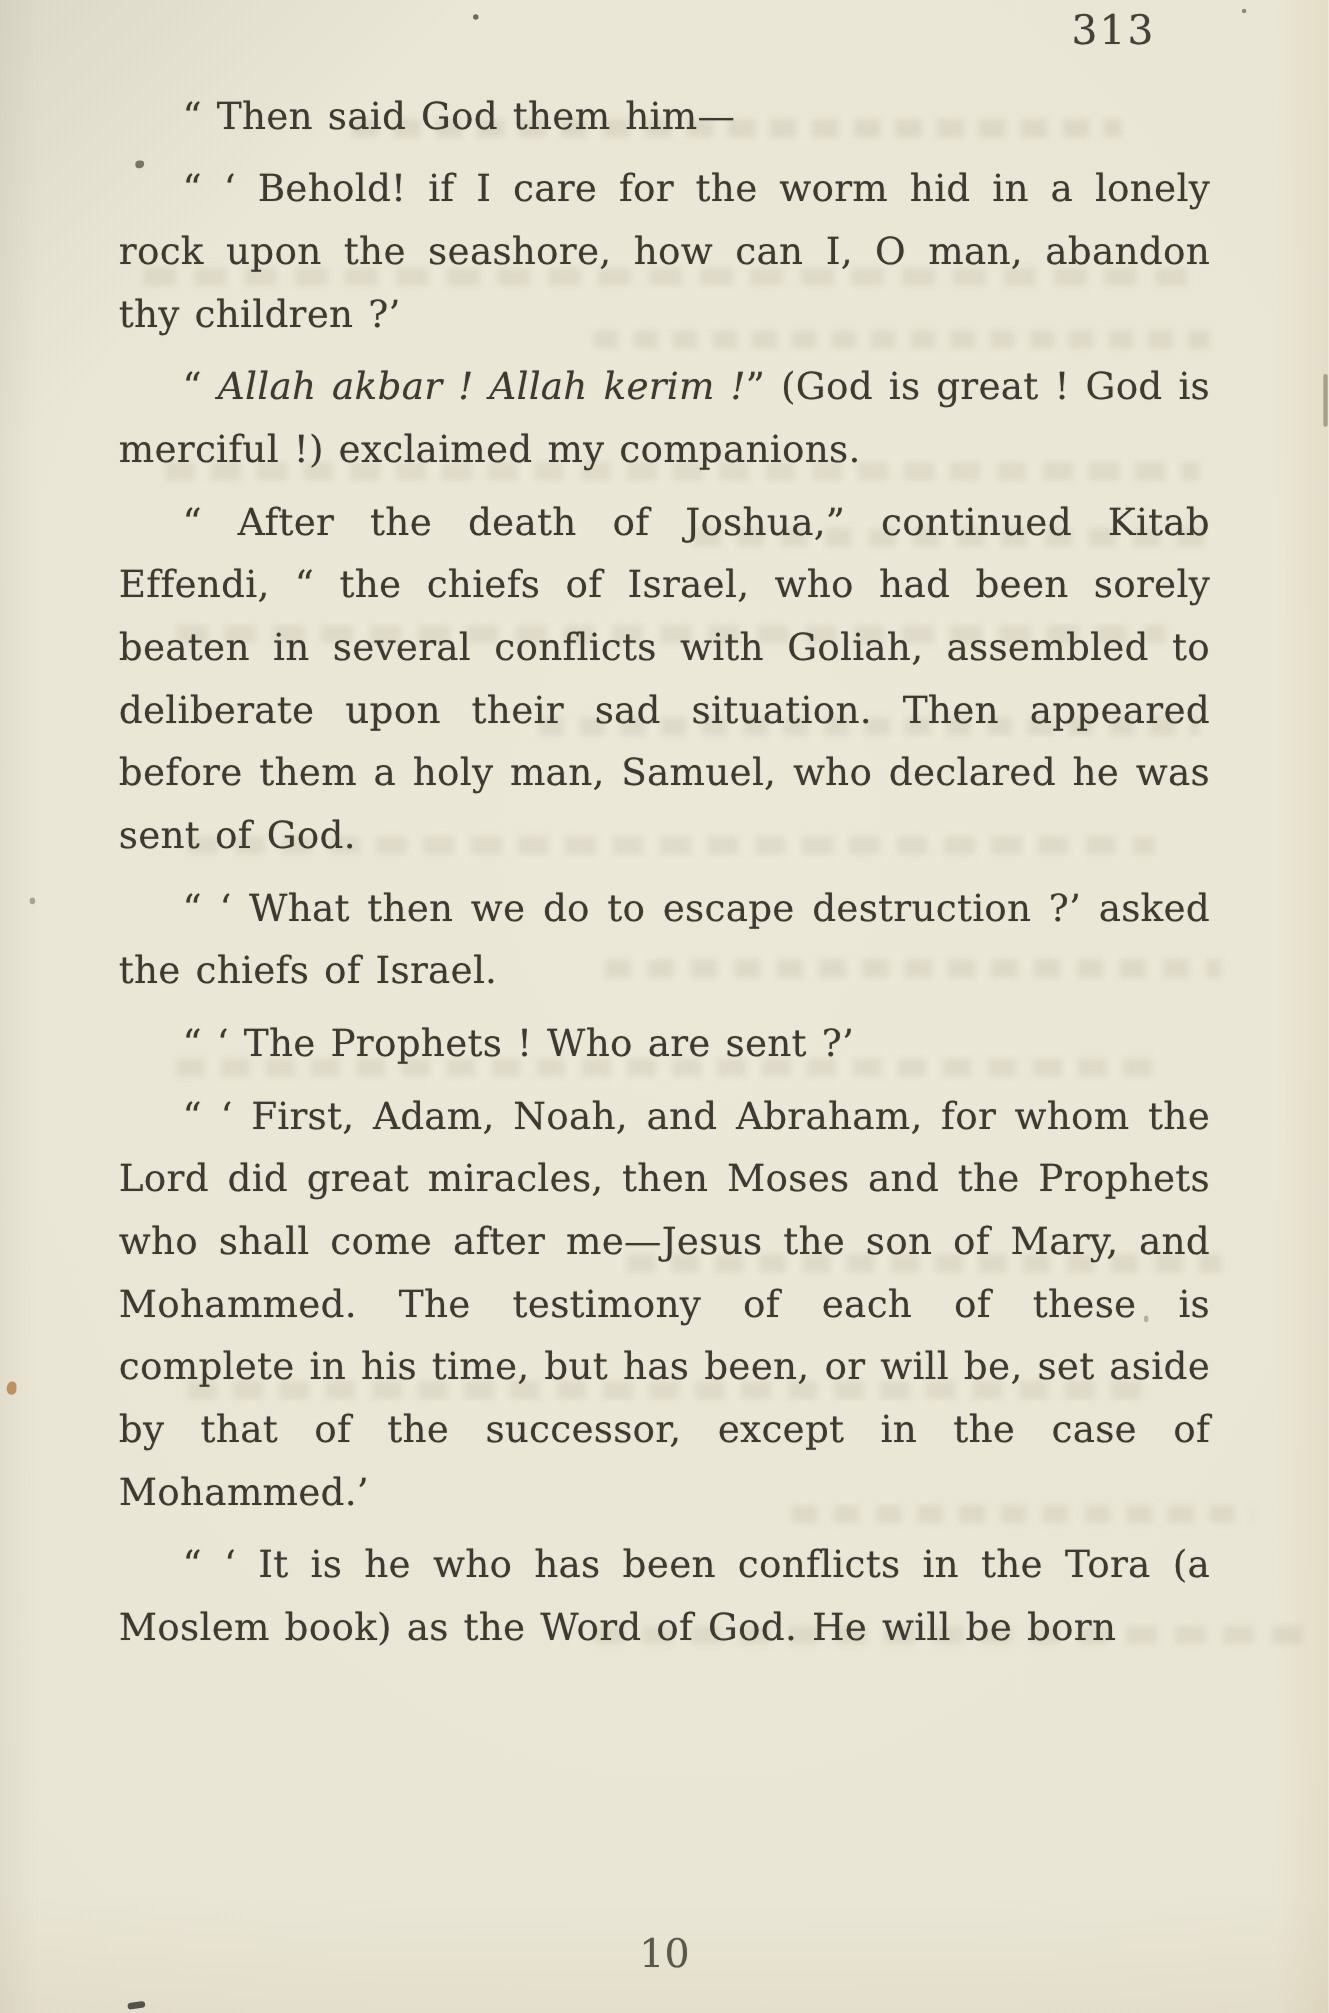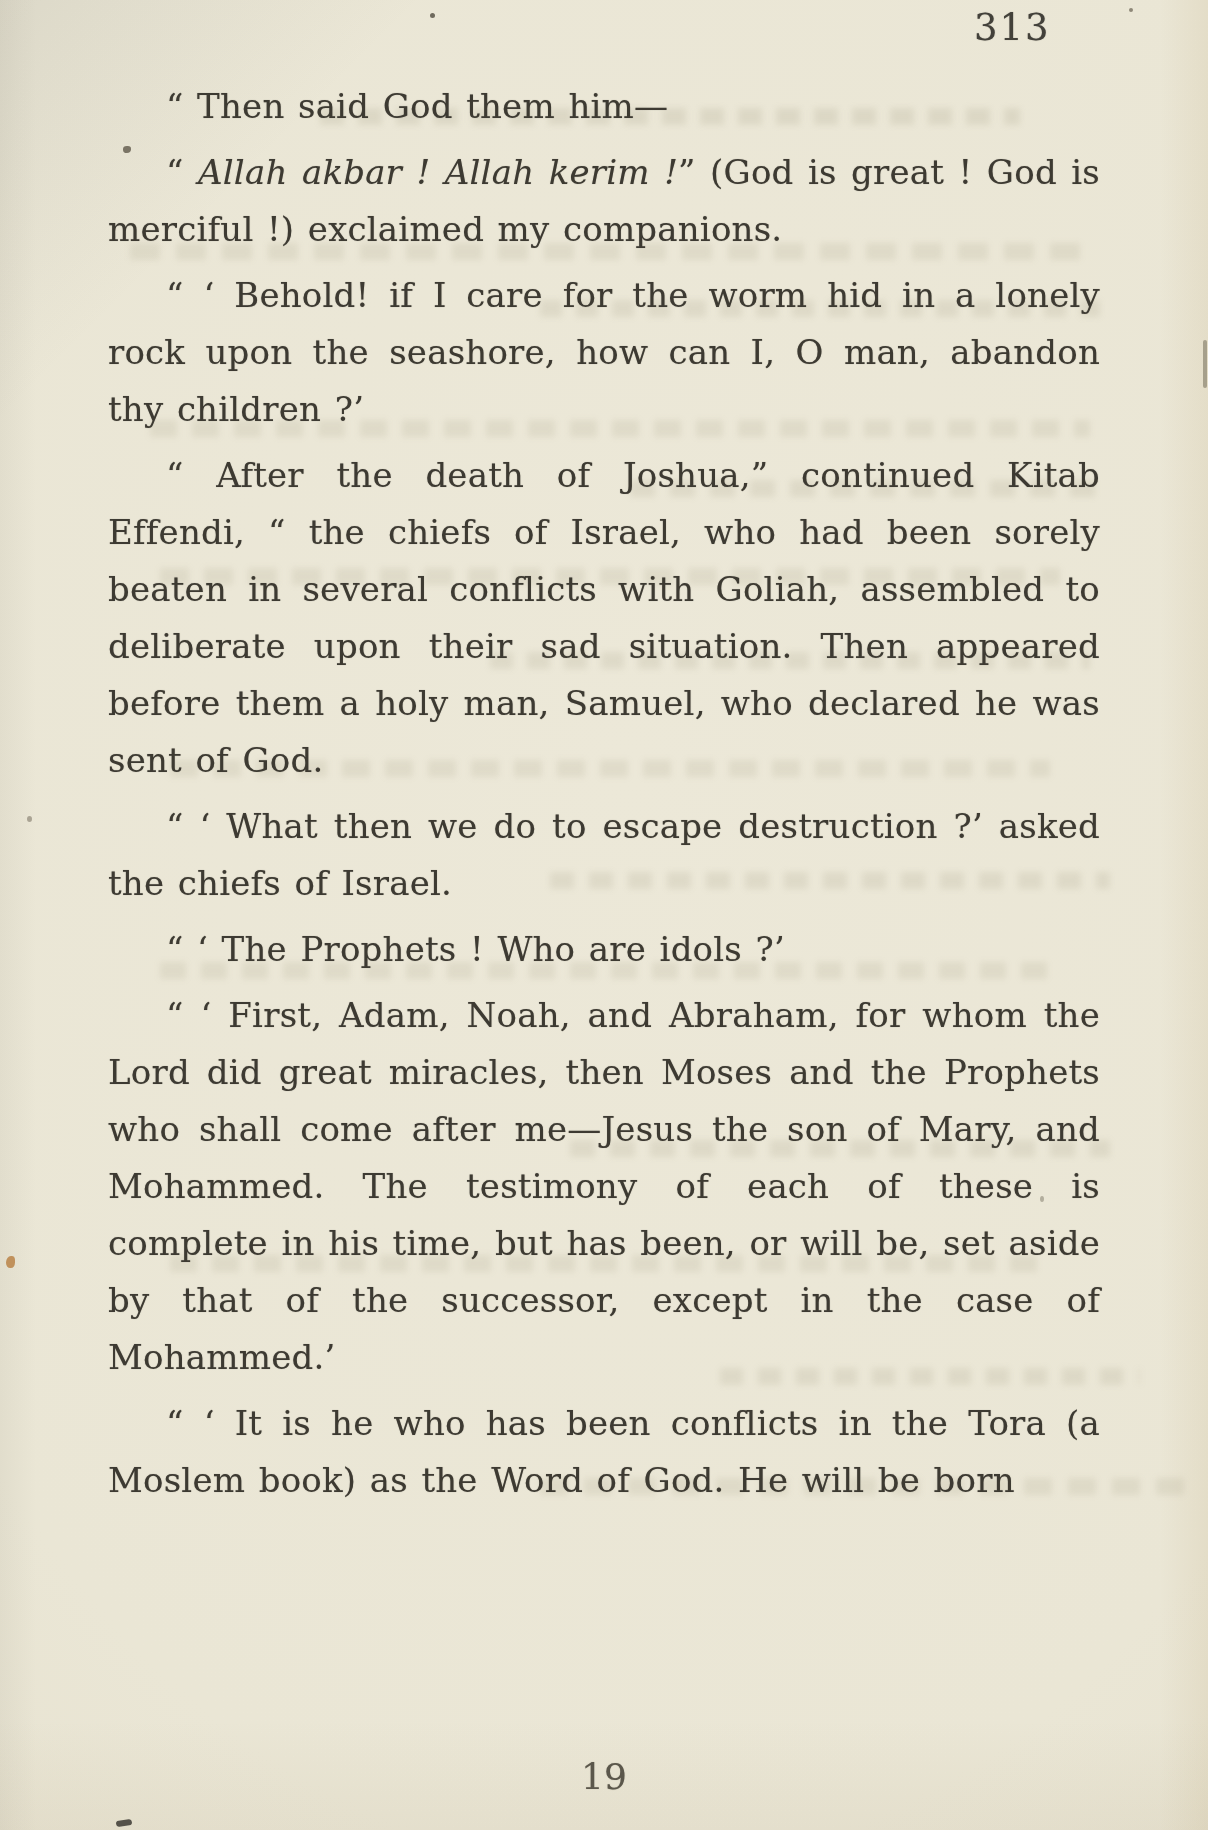--- a/index.html
+++ b/index.html
@@ -142,39 +142,39 @@
 
   <div class="ghost-layer"></div>
 
 
   <div class="page-number">313</div>
 
   <div class="text-column">
 
     <p><span>“ Then said God them him—</span></p>
 
+    <p><span>“ ‘ Behold! if I care for the worm hid in a lonely rock upon the seashore, how can I, O man, abandon thy children ?’</span></p>
+
     <p><span>“ </span><span class="italic-phrase">Allah akbar !  Allah kerim !</span><span>” (God is great ! God is merciful !) exclaimed my companions.</span></p>
-
-    <p><span>“ ‘ Behold! if I care for the worm hid in a lonely rock upon the seashore, how can I, O man, abandon thy children ?’</span></p>
 
     <p><span>“ After the death of Joshua,” continued Kitab Effendi, “ the chiefs of Israel, who had been sorely beaten in several conflicts with Goliah, assembled to deliberate upon their sad situation.  Then appeared before them a holy man, Samuel, who declared he was sent of God.</span></p>
 
     <p><span>“ ‘ What then we do to escape destruction ?’ asked the chiefs of Israel.</span></p>
 
 
-    <p><span>“ ‘ The Prophets !  Who are idols ?’</span></p>
+    <p><span>“ ‘ The Prophets !  Who are sent ?’</span></p>
 
     <p><span>“ ‘ First, Adam, Noah, and Abraham, for whom the Lord did great miracles, then Moses and the Prophets who shall come after me—Jesus the son of Mary, and Mohammed.  The testimony of each of these is complete in his time, but has been, or will be, set aside by that of the successor, except in the case of Mohammed.’</span></p>
 
 
     <p><span>“ ‘ It is he who has been conflicts in the Tora (a Moslem book) as the Word of God.  He will be born</span></p>
 
   </div>
 
-  <div class="signature-mark">19</div>
+  <div class="signature-mark">10</div>
 
   <div class="speck speck-1"></div>
   <div class="speck speck-2"></div>
   <div class="speck speck-3"></div>
   <div class="speck speck-4"></div>
   <div class="speck speck-5"></div>
   <div class="speck speck-6"></div>
   <div class="speck speck-7"></div>
   <div class="speck speck-8"></div>
 

